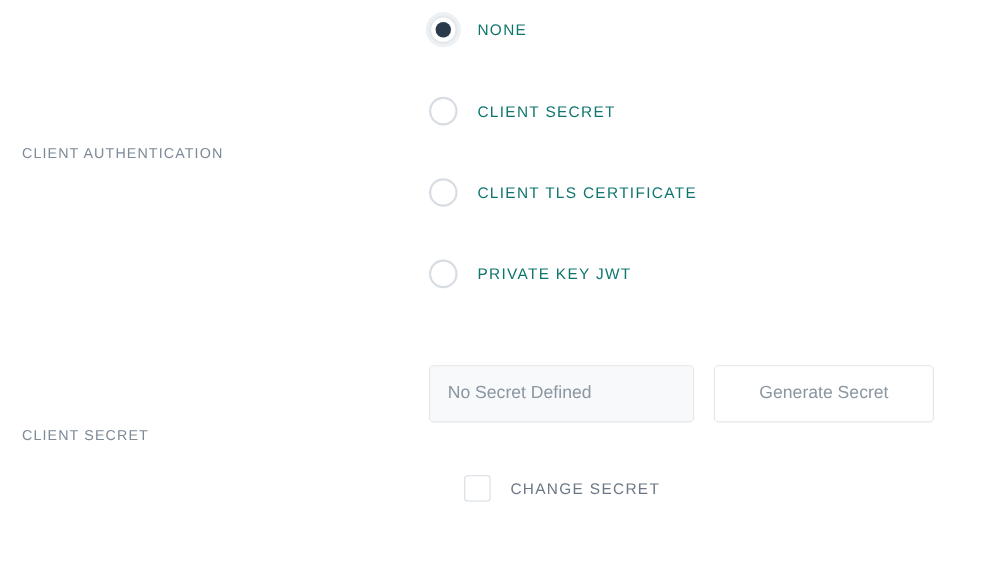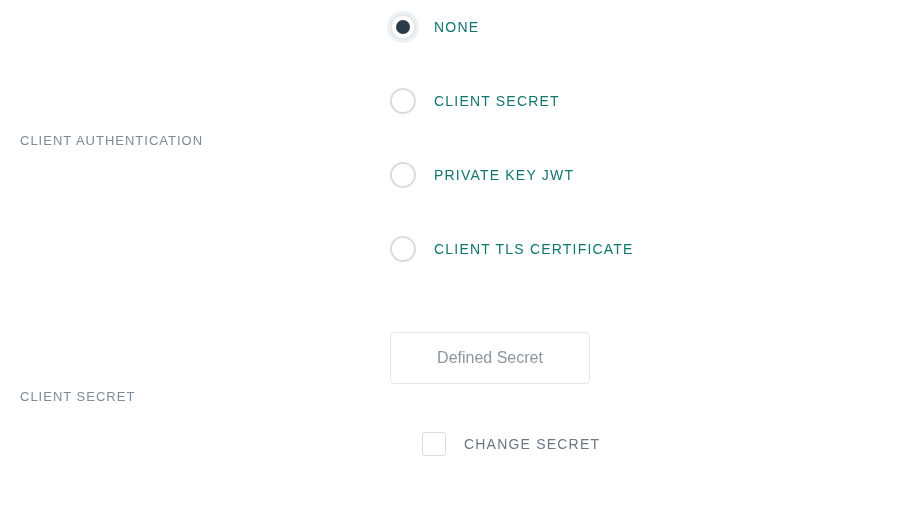--- a/index.html
+++ b/index.html
@@ -155,40 +155,41 @@
         <div class="radio-circle">
           
         </div>
         <span class="radio-label">Client Secret</span>
       </div>
 
       <div class="radio-option">
         <div class="radio-circle">
           
         </div>
-        <span class="radio-label">Private Key JWT</span>
+        <span class="radio-label">Client TLS Certificate</span>
       </div>
 
       <div class="radio-option">
         <div class="radio-circle">
           
         </div>
-        <span class="radio-label">Client TLS Certificate</span>
+        <span class="radio-label">Private Key JWT</span>
       </div>
 
     </div>
   </div>
 </div>
 
 <div class="form-row secret-section">
   <div class="label-col">
     <span class="field-label">Client Secret</span>
   </div>
   <div class="control-col">
     <div class="secret-row">
-      <button class="generate-btn">Defined Secret</button>
+      <input type="text" class="secret-input" placeholder="No Secret Defined" style="">
+      <button class="generate-btn">Generate Secret</button>
     </div>
     <div class="checkbox-row">
       <div class="checkbox"></div>
       <span class="checkbox-label">Change Secret</span>
     </div>
   </div>
 </div>
 
 </body></html>

